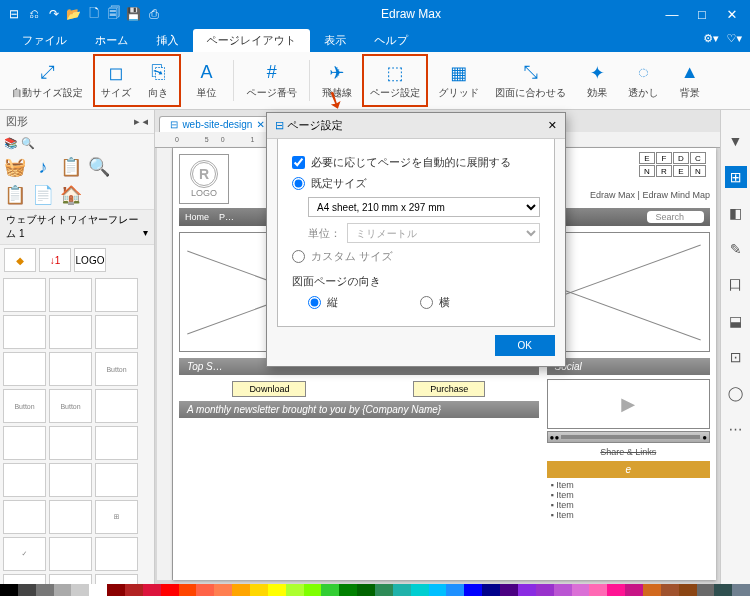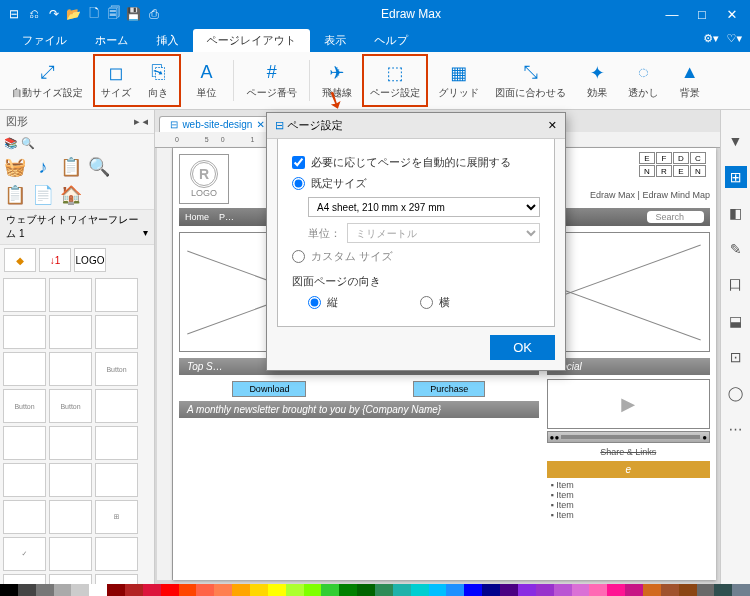--- a/index.html
+++ b/index.html
@@ -44,21 +44,21 @@
 .ruler-v { position: absolute; left: 2px; top: 38px; width: 16px; bottom: 4px; background: #f2f2f2; border-right: 1px solid #aaa; }
 
 .wf-logo { width: 50px; height: 50px; border: 1px solid #999; display: flex; flex-direction: column; align-items: center; justify-content: center; color: #888; font-size: 9px; }
 .wf-logo .ring { width: 28px; height: 28px; border: 3px double #aaa; border-radius: 50%; display:flex; align-items:center; justify-content:center; font-weight:bold; color:#aaa; font-size:14px;}
 .wf-nav { height: 18px; background: linear-gradient(#888,#666); color:white; font-size:9px; display:flex; align-items:center; padding:0 6px; gap:10px; margin-top:4px; }
 .wf-box { border: 1px solid #888; background:white; position:relative; }
 .wf-box.cross::before, .wf-box.cross::after { content:''; position:absolute; background:#888; }
 .wf-box.cross::before { width:100%; height:1px; top:50%; transform:rotate(20deg); }
 .wf-box.cross::after { width:100%; height:1px; top:50%; transform:rotate(-20deg); }
 .wf-sectionbar { background: linear-gradient(#999,#777); color:white; font-size:10px; padding:3px 8px; font-style:italic; }
-.wf-btn { border:1px solid #888; background:#7dd3fc; font-size:9px; padding:2px 16px; display:inline-block; }
+.wf-btn { border:1px solid #888; background:#fef9c3; font-size:9px; padding:2px 16px; display:inline-block; }
 .wf-dots { border-bottom:1px dotted #999; height:10px; }
 
 .rightrail { width: 30px; background: #f5f5f5; border-left: 1px solid #ccc; display:flex; flex-direction:column; align-items:center; padding-top: 20px; gap: 14px; }
 .rr-icon { width:22px; height:22px; display:flex; align-items:center; justify-content:center; color:#555; font-size:14px; cursor:pointer; }
 .rr-icon.active { background:#0078d4; color:white; }
 
 .colorbar { height: 12px; display:flex; width:100%; position:absolute; bottom:0; left:0; right:30px; }
 .colorbar div { flex:1; height:100%; }
 
 
@@ -66,21 +66,21 @@
 .dlg-title { background: #e8e8e8; padding: 5px 8px; display:flex; justify-content:space-between; align-items:center; border-bottom:1px solid #ccc; font-size: 11px; }
 .dlg-tabs { display:flex; margin: 10px 10px 0; }
 .dlg-tab { flex:1; text-align:center; padding:5px; border:1px solid #bbb; background:#f0f0f0; font-size:10px; cursor:pointer; }
 .dlg-tab.active { background:#ddd; border-bottom-color:#ddd; }
 .dlg-body { padding: 10px 14px; background:white; margin:0 10px 8px; border:1px solid #bbb; border-top:none; }
 .dlg-row { margin: 6px 0; display:flex; align-items:center; gap:6px; font-size:11px; color:#333; }
 .dlg-row.indent { margin-left: 16px; }
 .dlg-select { flex:1; height:20px; border:1px solid #bbb; background:white; padding:0 4px; font-size:10px; }
 .dlg-input { width: 60px; height:20px; border:1px solid #bbb; background:#eee; padding:0 4px; font-size:10px; }
 .dlg-foot { display:flex; justify-content:flex-end; gap:8px; padding: 0 10px 10px; }
-.dlg-btn { padding: 4px 22px; font-size:13px; border:1px solid #999; background:#f0f0f0; cursor:pointer; }
+.dlg-btn { padding: 4px 22px; font-size:10px; border:1px solid #999; background:#f0f0f0; cursor:pointer; }
 .dlg-btn.primary { background:#0078d4; color:white; border-color:#0078d4; }
 
 .arrow { position:absolute; left:325px; top:86px; color:#d83b01; font-size:24px; transform:rotate(25deg); pointer-events:none; }
 
 .bc-row { position:absolute; right:10px; top:4px; display:flex; gap:2px; font-size:8px; }
 .bc-cell { border:1px solid #888; width:16px; height:12px; text-align:center; line-height:11px; }
 </style>
 </head>
 <body>
 

